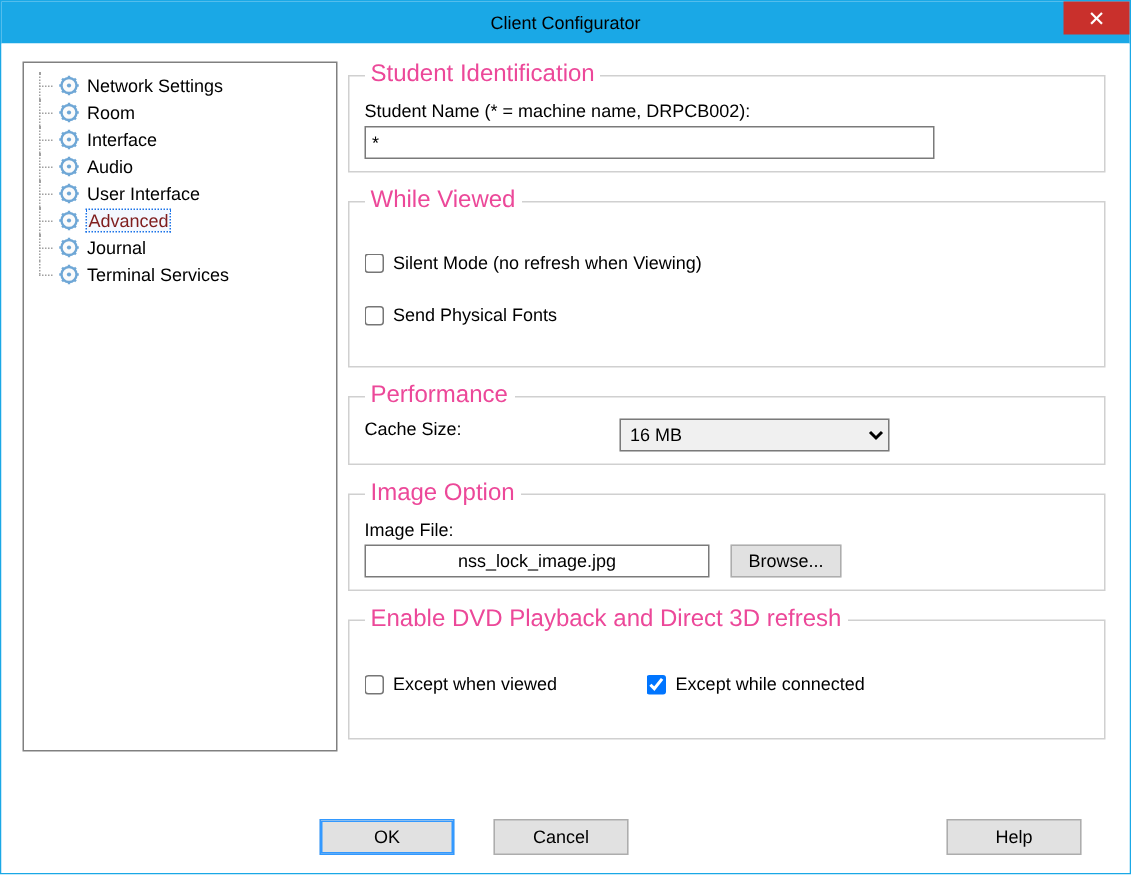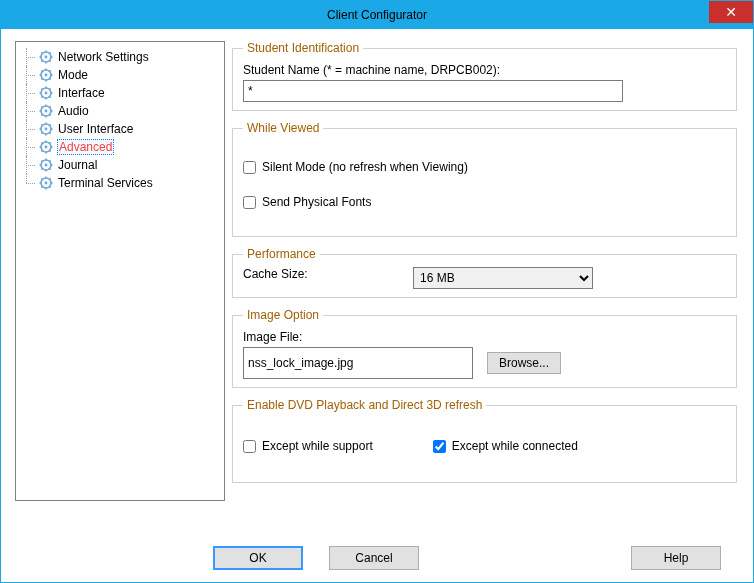--- a/index.html
+++ b/index.html
@@ -11,33 +11,33 @@
   .body { position:absolute; top:28px; left:0; right:0; bottom:0; background:#fff; padding:12px 14px 8px 14px; }
   .cols { display:flex; height:468px; gap:5px; }
   .tree { width:210px; height:460px; border:1px solid #808080; background:#fff; padding:6px 4px 4px 8px; overflow:hidden; }
   .tree-row { display:flex; align-items:center; height:18px; position:relative; padding-left:14px; }
   .tree-row::before { content:""; position:absolute; left:2px; top:0; bottom:0; border-left:1px dotted #a0a0a0; }
   .tree-row::after { content:""; position:absolute; left:2px; top:9px; width:9px; border-top:1px dotted #a0a0a0; }
   .tree-row.last::before { bottom:9px; }
   .tree-icon { width:16px; height:16px; margin-right:4px; display:flex; align-items:center; justify-content:center; }
   .tree-icon svg { display:block; }
   .tree-label { white-space:nowrap; }
-  .tree-row.selected .tree-label { outline:1px dotted #1a73e8; background:rgba(26,115,232,0.05); padding:0 1px; color:#ef4444; }
+  .tree-row.selected .tree-label { outline:1px dotted #1a73e8; background:rgba(26,115,232,0.05); padding:0 1px; color:#7f1d1d; }
   .content { flex:1; padding:0 2px; }
   fieldset.group { border:1px solid #d0d0d0; margin:0 0 10px 0; padding:6px 10px 8px 10px; position:relative; }
-  fieldset.group > legend { padding:0 4px; font-size:12px; color:#a16207; }
+  fieldset.group > legend { padding:0 4px; font-size:16px; color:#ec4899; }
   .field-label { margin:2px 0 3px 0; }
   .text-input { width:380px; height:22px; border:1px solid #7a7a7a; padding:1px 4px; font:inherit; background:#fff; }
   .checkbox-row { display:flex; align-items:center; height:18px; margin:17px 0; }
   .checkbox-row input { margin:0 6px 0 0; width:13px; height:13px; }
   .row-h { display:flex; align-items:flex-start; }
   .select { height:22px; border:1px solid #7a7a7a; background:#f0f0f0; font:inherit; padding:0 2px; width:180px; }
   .btn-small { height:22px; min-width:74px; border:1px solid #adadad; background:#e1e1e1; font:inherit; cursor:pointer; padding:0 10px; }
   .img-row { display:flex; align-items:center; gap:14px; margin-top:2px; }
-  .img-input { width:230px; height:32px; border:1px solid #7a7a7a; padding:1px 4px; font:inherit; background:#fff; }
+  .img-input { width:230px; height:22px; border:1px solid #7a7a7a; padding:1px 4px; font:inherit; background:#fff;text-align:center; }
   .dvd-row { display:flex; align-items:center; gap:60px; margin-top:2px; margin-bottom:2px; }
   .button-bar { position:absolute; left:0; right:0; bottom:12px; display:flex; align-items:center; padding:0 32px; }
   .button-bar .spacer1 { width:180px; }
   .btn { height:24px; width:90px; border:1px solid #adadad; background:#e1e1e1; font:inherit; cursor:pointer; }
   .btn.default { border:1px solid #3399ff; box-shadow:0 0 0 1px #3399ff inset; }
   .btn + .btn { margin-left:26px; }
   .button-bar .grow { flex:1; }
 </style>
 </head>
 <body>
@@ -83,21 +83,21 @@
                   <line x1="8" y1="12.8" x2="8" y2="14.5"></line>
                   <line x1="1.5" y1="8" x2="3.2" y2="8"></line>
                   <line x1="12.8" y1="8" x2="14.5" y2="8"></line>
                   <line x1="3.4" y1="3.4" x2="4.6" y2="4.6"></line>
                   <line x1="11.4" y1="11.4" x2="12.6" y2="12.6"></line>
                   <line x1="12.6" y1="3.4" x2="11.4" y2="4.6"></line>
                   <line x1="4.6" y1="11.4" x2="3.4" y2="12.6"></line>
                 </g>
               </svg>
             </span>
-            <span class="tree-label">Mode</span>
+            <span class="tree-label">Room</span>
           </div>
           <div class="tree-row">
             <span class="tree-icon">
               <svg width="16" height="16" viewBox="0 0 16 16">
                 <circle cx="8" cy="8" r="5" fill="#fbfbfb" stroke="#6fa7d6" stroke-width="1.6"></circle>
                 <circle cx="8" cy="8" r="1.4" fill="#6fa7d6"></circle>
                 <g stroke="#6fa7d6" stroke-width="1.6">
                   <line x1="8" y1="1.5" x2="8" y2="3.2"></line>
                   <line x1="8" y1="12.8" x2="8" y2="14.5"></line>
                   <line x1="1.5" y1="8" x2="3.2" y2="8"></line>
@@ -245,21 +245,21 @@
             <input class="img-input" type="text" value="nss_lock_image.jpg" style="">
             <button class="btn-small">Browse...</button>
           </div>
         </fieldset>
 
         <fieldset class="group">
           <legend>Enable DVD Playback and Direct 3D refresh</legend>
           <div class="dvd-row">
             <label class="checkbox-row">
               <input type="checkbox" style="">
-              <span>Except while support</span>
+              <span>Except when viewed</span>
             </label>
             <label class="checkbox-row">
               <input type="checkbox" checked="" style="">
               <span>Except while connected</span>
             </label>
           </div>
         </fieldset>
 
       </div>
     </div>

